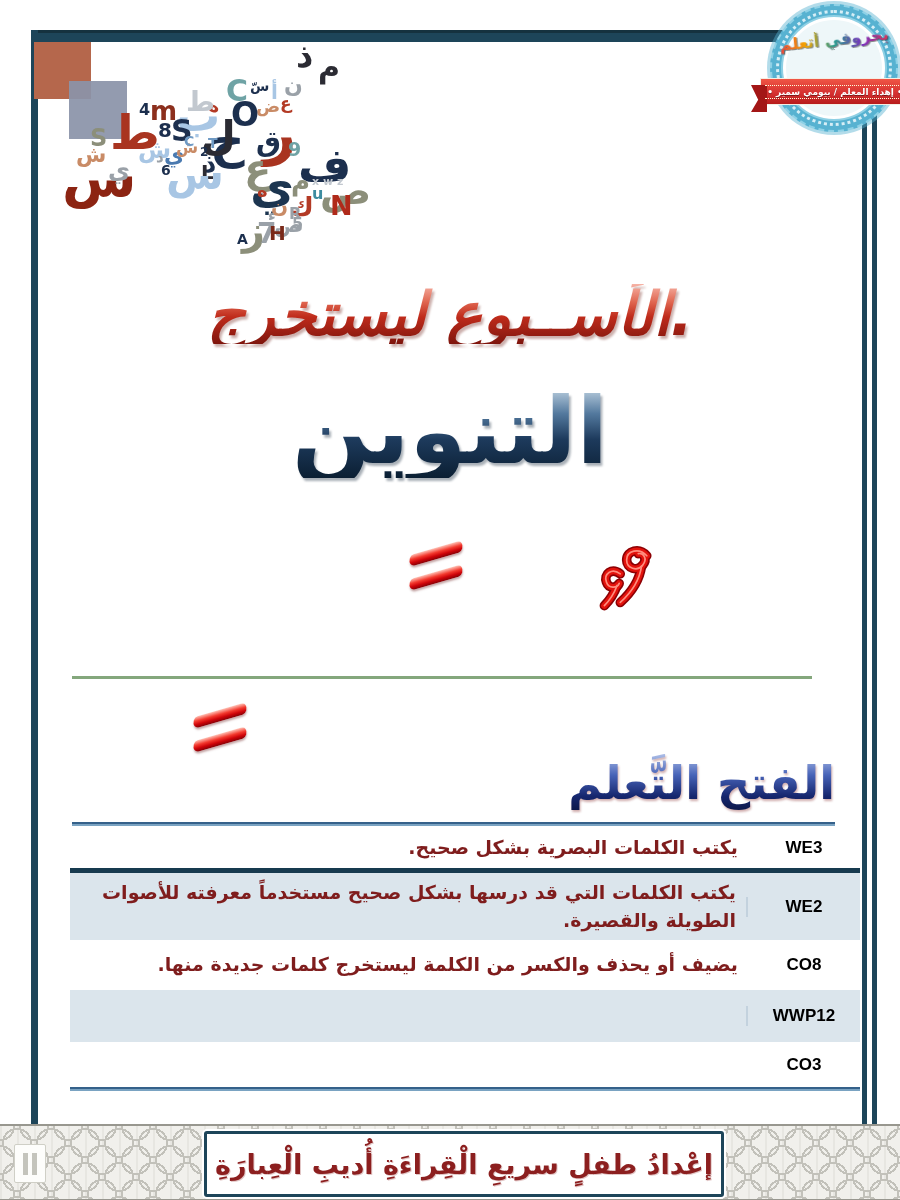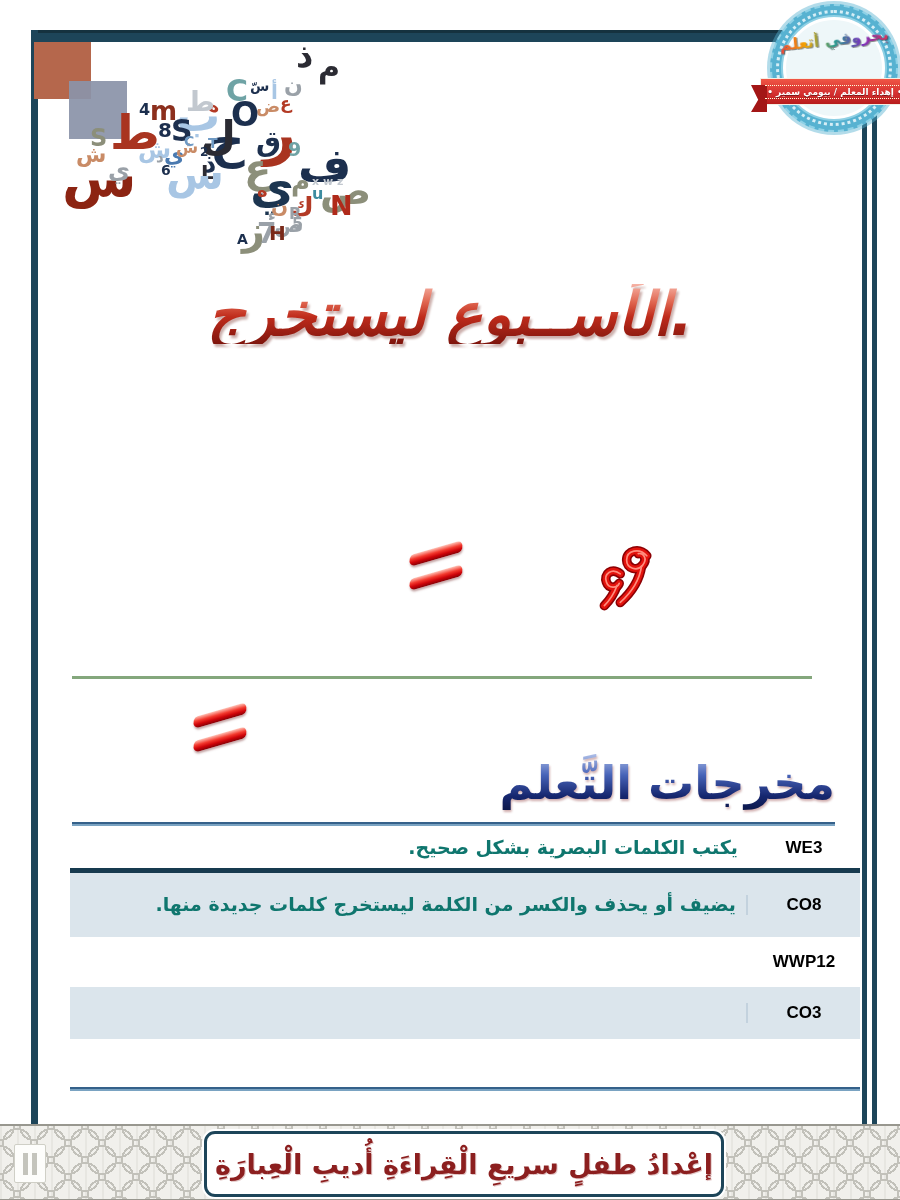--- a/index.html
+++ b/index.html
@@ -64,36 +64,36 @@
   #outcomes .row:nth-child(even){background:#dbe5ec;}
   #outcomes .row:nth-child(1){min-height:40px;border-bottom:5px solid #173a4f;}
   #outcomes .row:nth-child(2){min-height:64px;}
   #outcomes .row:nth-child(3){min-height:50px;}
   #outcomes .row:nth-child(4){min-height:52px;}
   #outcomes .row:nth-child(5){min-height:46px;}
   #outcomes .code{width:112px;flex:0 0 112px;display:flex;align-items:center;justify-content:center;
       direction:ltr;font-family:"Liberation Sans",sans-serif;font-weight:bold;font-size:17px;color:#000;}
   #outcomes .row:nth-child(even) .code{border-left:2px solid #c3d2de;}
   #outcomes .desc{flex:1;padding:6px 10px 6px 18px;text-align:right;
-      font-weight:bold;font-size:19px;line-height:1.45;color:#0f766e;}
+      font-weight:bold;font-size:19px;line-height:1.45;color:#7f1d1d;}
   .bottom-rule{position:absolute;left:70px;top:1087px;width:790px;height:4px;
       background:linear-gradient(180deg,#35618a 0 2px,#7aa3c2 2px);}
 
   
   .footer{position:absolute;left:0;top:1124px;width:900px;height:73px;
       background-color:#f1f0ec;
       background-image:
         radial-gradient(circle,transparent 13px,#c2c1ba 13px 15px,transparent 15px),
         radial-gradient(circle,transparent 13px,#c2c1ba 13px 15px,transparent 15px),
         repeating-linear-gradient(90deg,#e7e6e1 0 2px,transparent 2px 17px);
       background-size:34px 34px,34px 34px,100% 100%;
       background-position:0 0,17px 17px,0 0;
       border-top:2px solid #98978f;border-bottom:2px solid #98978f;}
   .footer .plate{position:absolute;left:204px;top:5px;width:514px;height:60px;background:#fff;
-      border:3px solid #1d4559;border-radius:11px;display:flex;align-items:center;justify-content:center;
+      border:3px solid #1d4559;border-radius:3px;display:flex;align-items:center;justify-content:center;
       box-shadow:0 0 0 2px #fff;}
   .footer .plate-text{direction:rtl;font-weight:bold;font-size:27px;color:#8c1f1f;
       text-shadow:1px 1px 0 rgba(140,30,30,.25);}
   .book-icon{position:absolute;left:14px;top:18px;width:30px;height:37px;background:#fdfdfb;
       border:1px solid #cfcfc6;border-radius:2px;display:flex;gap:4px;align-items:center;justify-content:center;}
   .book-icon b{display:block;width:5px;height:22px;background:#c4c4bc;}
 
   
   .badge{position:absolute;left:768px;top:2px;width:132px;height:140px;z-index:5;}
   .badge .scallop{position:absolute;left:2px;top:2px;width:128px;height:128px;border-radius:50%;
@@ -190,20 +190,21 @@
   <div class="badge">
     <div class="scallop"></div>
     <div class="inner"></div>
     <div class="badge-title">بحروفي أتعلم</div>
     <div class="ribbon">
       <span class="ribbon-text">• إهداء المعلم / بيومي سمير •</span>
     </div>
   </div>
 
   <div class="art week-title">الأســبوع ليستخرج.</div>
+  <div class="art topic-title">التنوين</div>
 
   <div class="dbl-mark mark-fath">
       <i></i>
       <i></i>
     </div>
   <svg class="mark-damm" viewBox="0 0 66 66">
     <defs>
       <g id="dmg" fill="none" stroke-linecap="round" stroke-linejoin="round">
         <path d="M46 13 C39 5 27 8 27 17 C27 25 37 28 42 22 C47 16 43 10 38 11"></path>
         <path d="M41 23 C39 37 31 48 21 57"></path>
@@ -215,27 +216,31 @@
     <use href="#dmg" stroke="#e3120c" stroke-width="6"></use>
     <use href="#dmg" stroke="#ff8d7e" stroke-width="1.6"></use>
   </svg>
   <div class="dbl-mark mark-kasr">
       <i></i>
       <i></i>
     </div>
 
   <div class="green-rule"></div>
 
-  <div class="section-heading">مخرجات التَّعلم</div>
+  <div class="section-heading">الفتح التَّعلم</div>
   <div class="heading-rule"></div>
 
   <div id="outcomes">
       <div class="row">
         <div class="code">WE3</div>
         <div class="desc">يكتب الكلمات البصرية بشكل صحيح.</div>
+      </div>
+      <div class="row">
+        <div class="code">WE2</div>
+        <div class="desc">يكتب الكلمات التي قد درسها بشكل صحيح مستخدماً معرفته للأصوات الطويلة والقصيرة.</div>
       </div>
       <div class="row">
         <div class="code">CO8</div>
         <div class="desc">يضيف أو يحذف والكسر من الكلمة ليستخرج كلمات جديدة منها.</div>
       </div>
       <div class="row">
         <div class="code">WWP12</div>
       </div>
       <div class="row">
         <div class="code">CO3</div>

